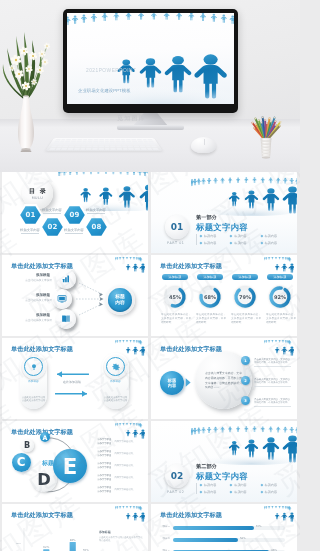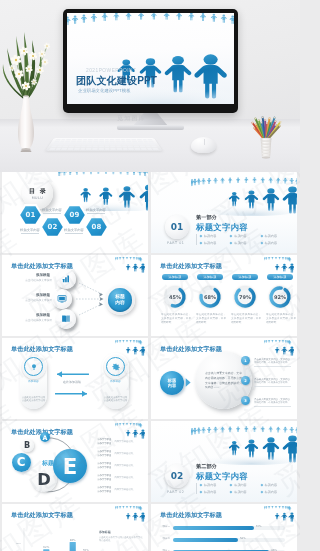--- a/index.html
+++ b/index.html
@@ -359,21 +359,20 @@
             <use href="#pp" transform="translate(-19.1 10.7) scale(0.0736)" fill="#62b2db" opacity="0.92"></use>
             <use href="#pp" transform="translate(185.4 10.7) scale(0.0736)" fill="#62b2db" opacity="0.92"></use>
             <use href="#pp" transform="translate(-16.4 11.9) scale(0.0754)" fill="#62b2db" opacity="0.92"></use>
             <use href="#pp" transform="translate(182.5 11.9) scale(0.0754)" fill="#62b2db" opacity="0.92"></use>
             <use href="#pp" transform="translate(50.6 46.1) scale(0.1730)" fill="url(#pgA)" opacity="1"></use>
             <use href="#pp" transform="translate(72.8 44.7) scale(0.2137)" fill="url(#pgA)" opacity="1"></use>
             <use href="#pp" transform="translate(97.8 42.3) scale(0.2646)" fill="url(#pgA)" opacity="1"></use>
             <use href="#pp" transform="translate(127.5 40.4) scale(0.3223)" fill="url(#pgA)" opacity="1"></use>
           </svg>
         <div class="cover-eyebrow">2021POWERPOINT</div>
-        <div class="cover-title">团队文化建设PPT</div>
         <div class="cover-sub">企业职场文化建设PPT模板</div>
       </div>
     </div>
   </div>
   <div class="keyboard">
       <div class="kbd-keys">
         <div class="kbd-row">
           <i></i>
           <i></i>
           <i></i>

